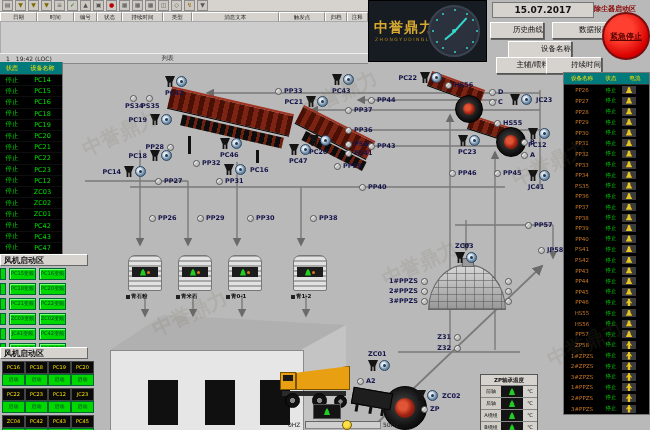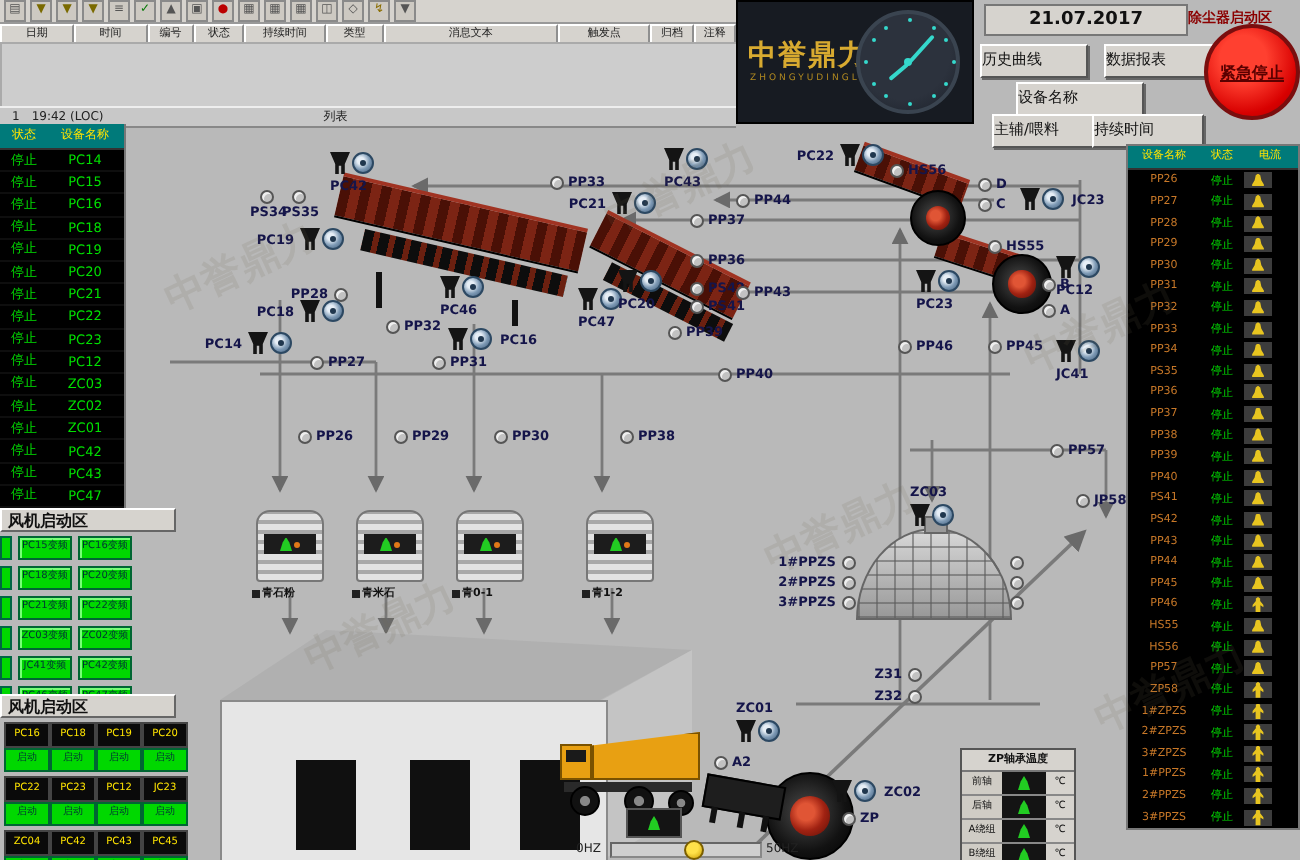--- a/index.html
+++ b/index.html
@@ -28,21 +28,21 @@
          background:radial-gradient(circle at 45% 40%,#2c323d 0 60%,#1b2029 100%);
          border:2px solid #3a4450;box-sizing:border-box;}
   .clock .tick{position:absolute;width:2px;height:2px;border-radius:50%;background:#35d8cc;}
   .hand{position:absolute;left:50%;top:50%;height:2px;background:#35d8cc;transform-origin:0 50%;border-radius:1px;}
   .clock .cdot{position:absolute;left:50%;top:50%;width:4px;height:4px;margin:-2px;border-radius:50%;background:#35d8cc;}
   
   .date-box{position:absolute;left:492px;top:2px;width:100px;height:14px;background:#d6d3ce;
             border:1px solid #777;font-size:9px;font-weight:bold;text-align:center;line-height:14px;color:#111;}
   .user-label{position:absolute;left:594px;top:4px;font-size:7px;font-weight:bold;color:#8b0000;white-space:nowrap;}
   .gbtn{position:absolute;height:15px;background:#d6d3ce;border:1px solid #555;border-top-color:#fff;border-left-color:#fff;
-        box-shadow:1px 1px 0 #666;font-size:7.5px;color:#111;text-align:left;line-height:14px;cursor:pointer;}
+        box-shadow:1px 1px 0 #666;font-size:7.5px;color:#111;text-align:right;line-height:14px;cursor:pointer;}
   .estop{position:absolute;left:602px;top:12px;width:48px;height:48px;border-radius:50%;
          background:radial-gradient(circle at 40% 35%,#ff4030 0 30%,#d80000 70%,#a50000 100%);
          border:2px solid #7a0e0e;box-sizing:border-box;color:#5a0000;font-size:8px;font-weight:bold;
          display:flex;align-items:center;justify-content:center;cursor:pointer;text-decoration:underline;}
   
   .left-panel{position:absolute;left:0;top:62px;width:62px;height:192px;background:#000;border-right:1px solid #777;}
   .lp-head{display:flex;height:12px;background:#007a7a;border-bottom:1px solid #333;}
   .lp-head span{color:#ffe400;font-size:6px;line-height:12px;text-align:center;}
   .lp-rows{display:flex;flex-direction:column;height:179px;}
   .lp-row{flex:1;display:flex;align-items:center;border-bottom:1px solid #0e0e0e;}
@@ -196,21 +196,21 @@
       <span class="tick" style="left:12px;top:6px"></span>
         <span class="tick" style="left:6px;top:12px"></span>
       <span class="tick" style="left:12px;top:40px"></span>
         <span class="tick" style="left:6px;top:34px"></span>
       <div class="hand" style="width:19px;transform:rotate(-48deg)"></div>
       <div class="hand" style="width:12px;transform:rotate(140deg)"></div>
       <div class="cdot"></div>
     </div>
   </div>
 
-  <div class="date-box">21.07.2017</div>
+  <div class="date-box">15.07.2017</div>
   <div class="user-label">除尘器启动区</div>
   <div class="gbtn" style="left:490px;top:22px;width:52px">历史曲线</div>
   <div class="gbtn" style="left:552px;top:22px;width:56px">数据报表</div>
   <div class="gbtn" style="left:508px;top:41px;width:62px">设备名称</div>
   <div class="gbtn" style="left:496px;top:57px;width:52px">主辅/喂料</div>
   <div class="gbtn" style="left:546px;top:57px;width:54px">持续时间</div>
   <div class="estop">紧急停止</div>
 
   <div class="left-panel">
     <div class="lp-head">

